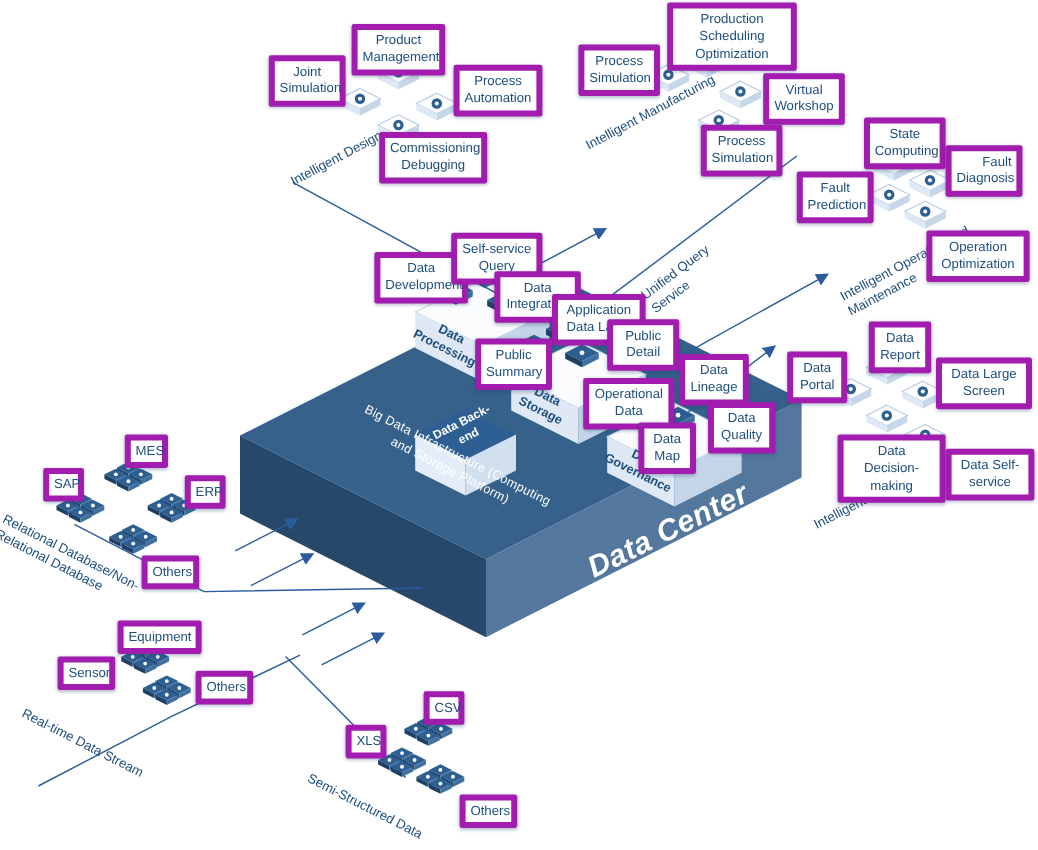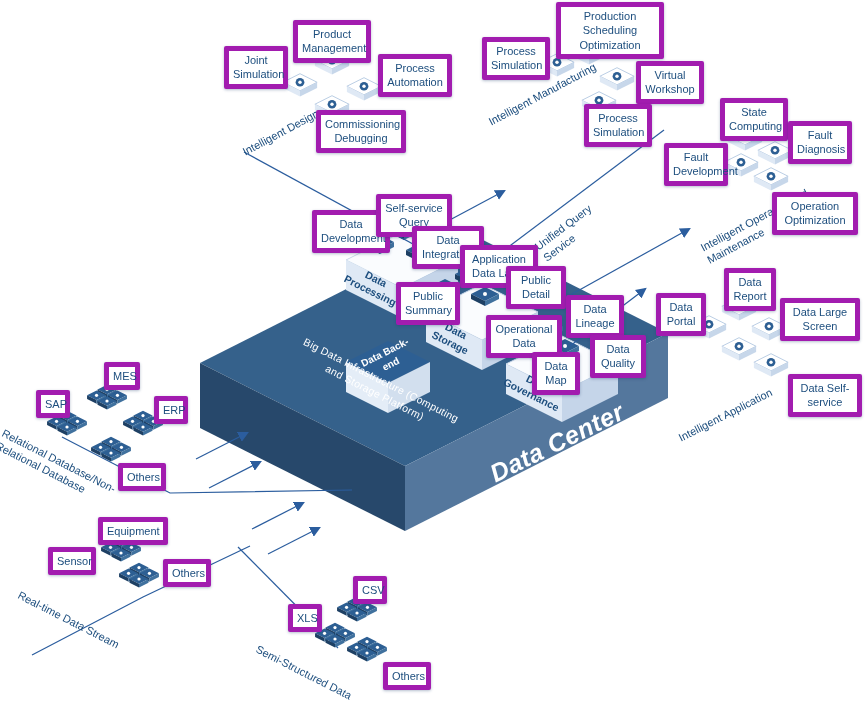--- a/index.html
+++ b/index.html
@@ -190,40 +190,41 @@
   <svg class="icon" style="left:598px; top:66px;" width="38" height="30" viewBox="0 0 40 30">
       <use href="#app-chip" width="40" height="30"></use>
     </svg>
   <svg class="icon" style="left:580px; top:90px;" width="38" height="30" viewBox="0 0 40 30">
       <use href="#app-chip" width="40" height="30"></use>
     </svg>
 
   <div class="cat wrap" style="left:532px; top:242px; width:84px; transform:rotate(-37deg);">Unified Query Service</div>
 
   <div class="chip" style="left:720px; top:98px; width:68px;">State Computing</div>
-  <div class="chip" style="left:788px; top:121px; width:64px;">Fault Diagnosis</div>
-  <div class="chip" style="left:664px; top:143px; width:64px;">Fault Development</div>
+  <div class="chip" style="left:788px; top:121px; width:64px;text-align:right;">Fault Diagnosis</div>
+  <div class="chip" style="left:664px; top:143px; width:64px;">Fault Prediction</div>
   <div class="chip" style="left:772px; top:192px; width:86px;">Operation Optimization</div>
   <div class="cat wrap" style="left:698px; top:242px; width:126px; transform:rotate(-28deg);">Intelligent Operation and Maintenance</div>
   <svg class="icon" style="left:726px; top:126px;" width="38" height="30" viewBox="0 0 40 30">
       <use href="#app-chip" width="40" height="30"></use>
     </svg>
   <svg class="icon" style="left:756px; top:140px;" width="38" height="30" viewBox="0 0 40 30">
       <use href="#app-chip" width="40" height="30"></use>
     </svg>
   <svg class="icon" style="left:722px; top:152px;" width="38" height="30" viewBox="0 0 40 30">
       <use href="#app-chip" width="40" height="30"></use>
     </svg>
   <svg class="icon" style="left:752px; top:166px;" width="38" height="30" viewBox="0 0 40 30">
       <use href="#app-chip" width="40" height="30"></use>
     </svg>
 
   <div class="chip" style="left:724px; top:268px; width:52px;">Data Report</div>
   <div class="chip" style="left:780px; top:298px; width:80px;">Data Large Screen</div>
   <div class="chip" style="left:656px; top:293px; width:50px;">Data Portal</div>
+  <div class="chip" style="left:698px; top:362px; width:90px;">Data Decision-making</div>
   <div class="chip" style="left:788px; top:374px; width:74px;">Data Self-service</div>
   <div class="cat" style="left:676px; top:432px; transform:rotate(-27deg);">Intelligent Application</div>
   <svg class="icon" style="left:720px; top:296px;" width="38" height="30" viewBox="0 0 40 30">
       <use href="#app-chip" width="40" height="30"></use>
     </svg>
   <svg class="icon" style="left:690px; top:314px;" width="38" height="30" viewBox="0 0 40 30">
       <use href="#app-chip" width="40" height="30"></use>
     </svg>
   <svg class="icon" style="left:750px; top:316px;" width="38" height="30" viewBox="0 0 40 30">
       <use href="#app-chip" width="40" height="30"></use>

